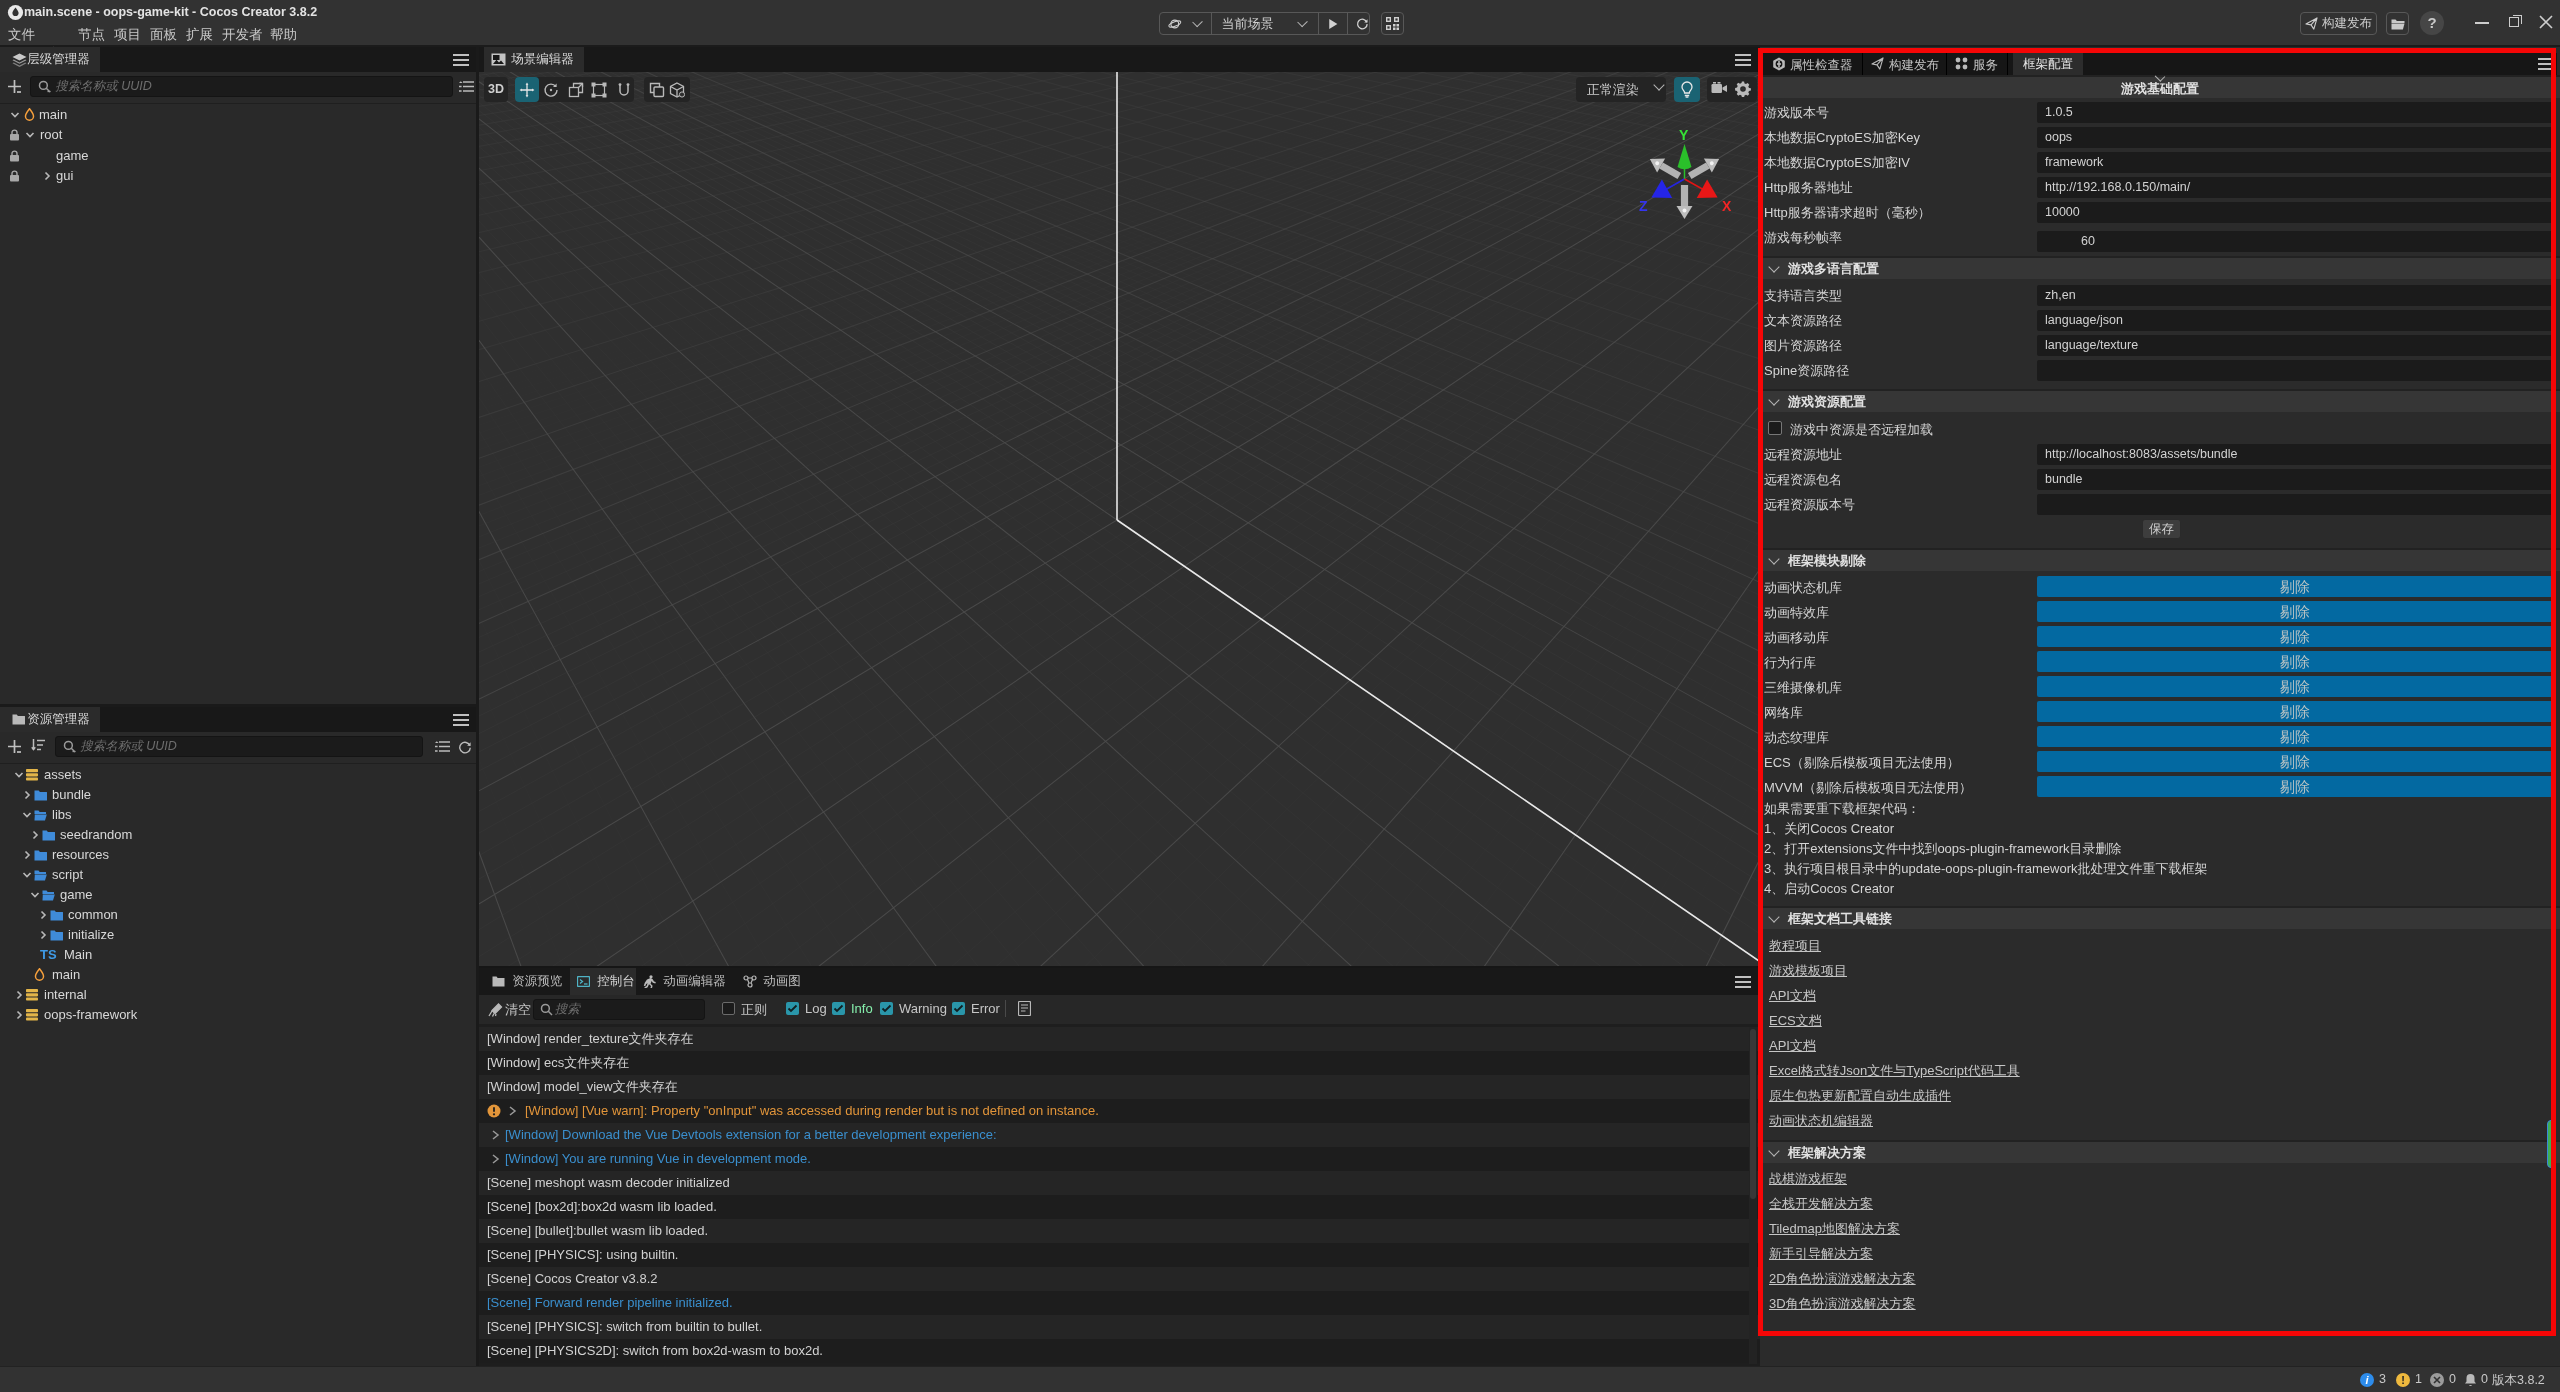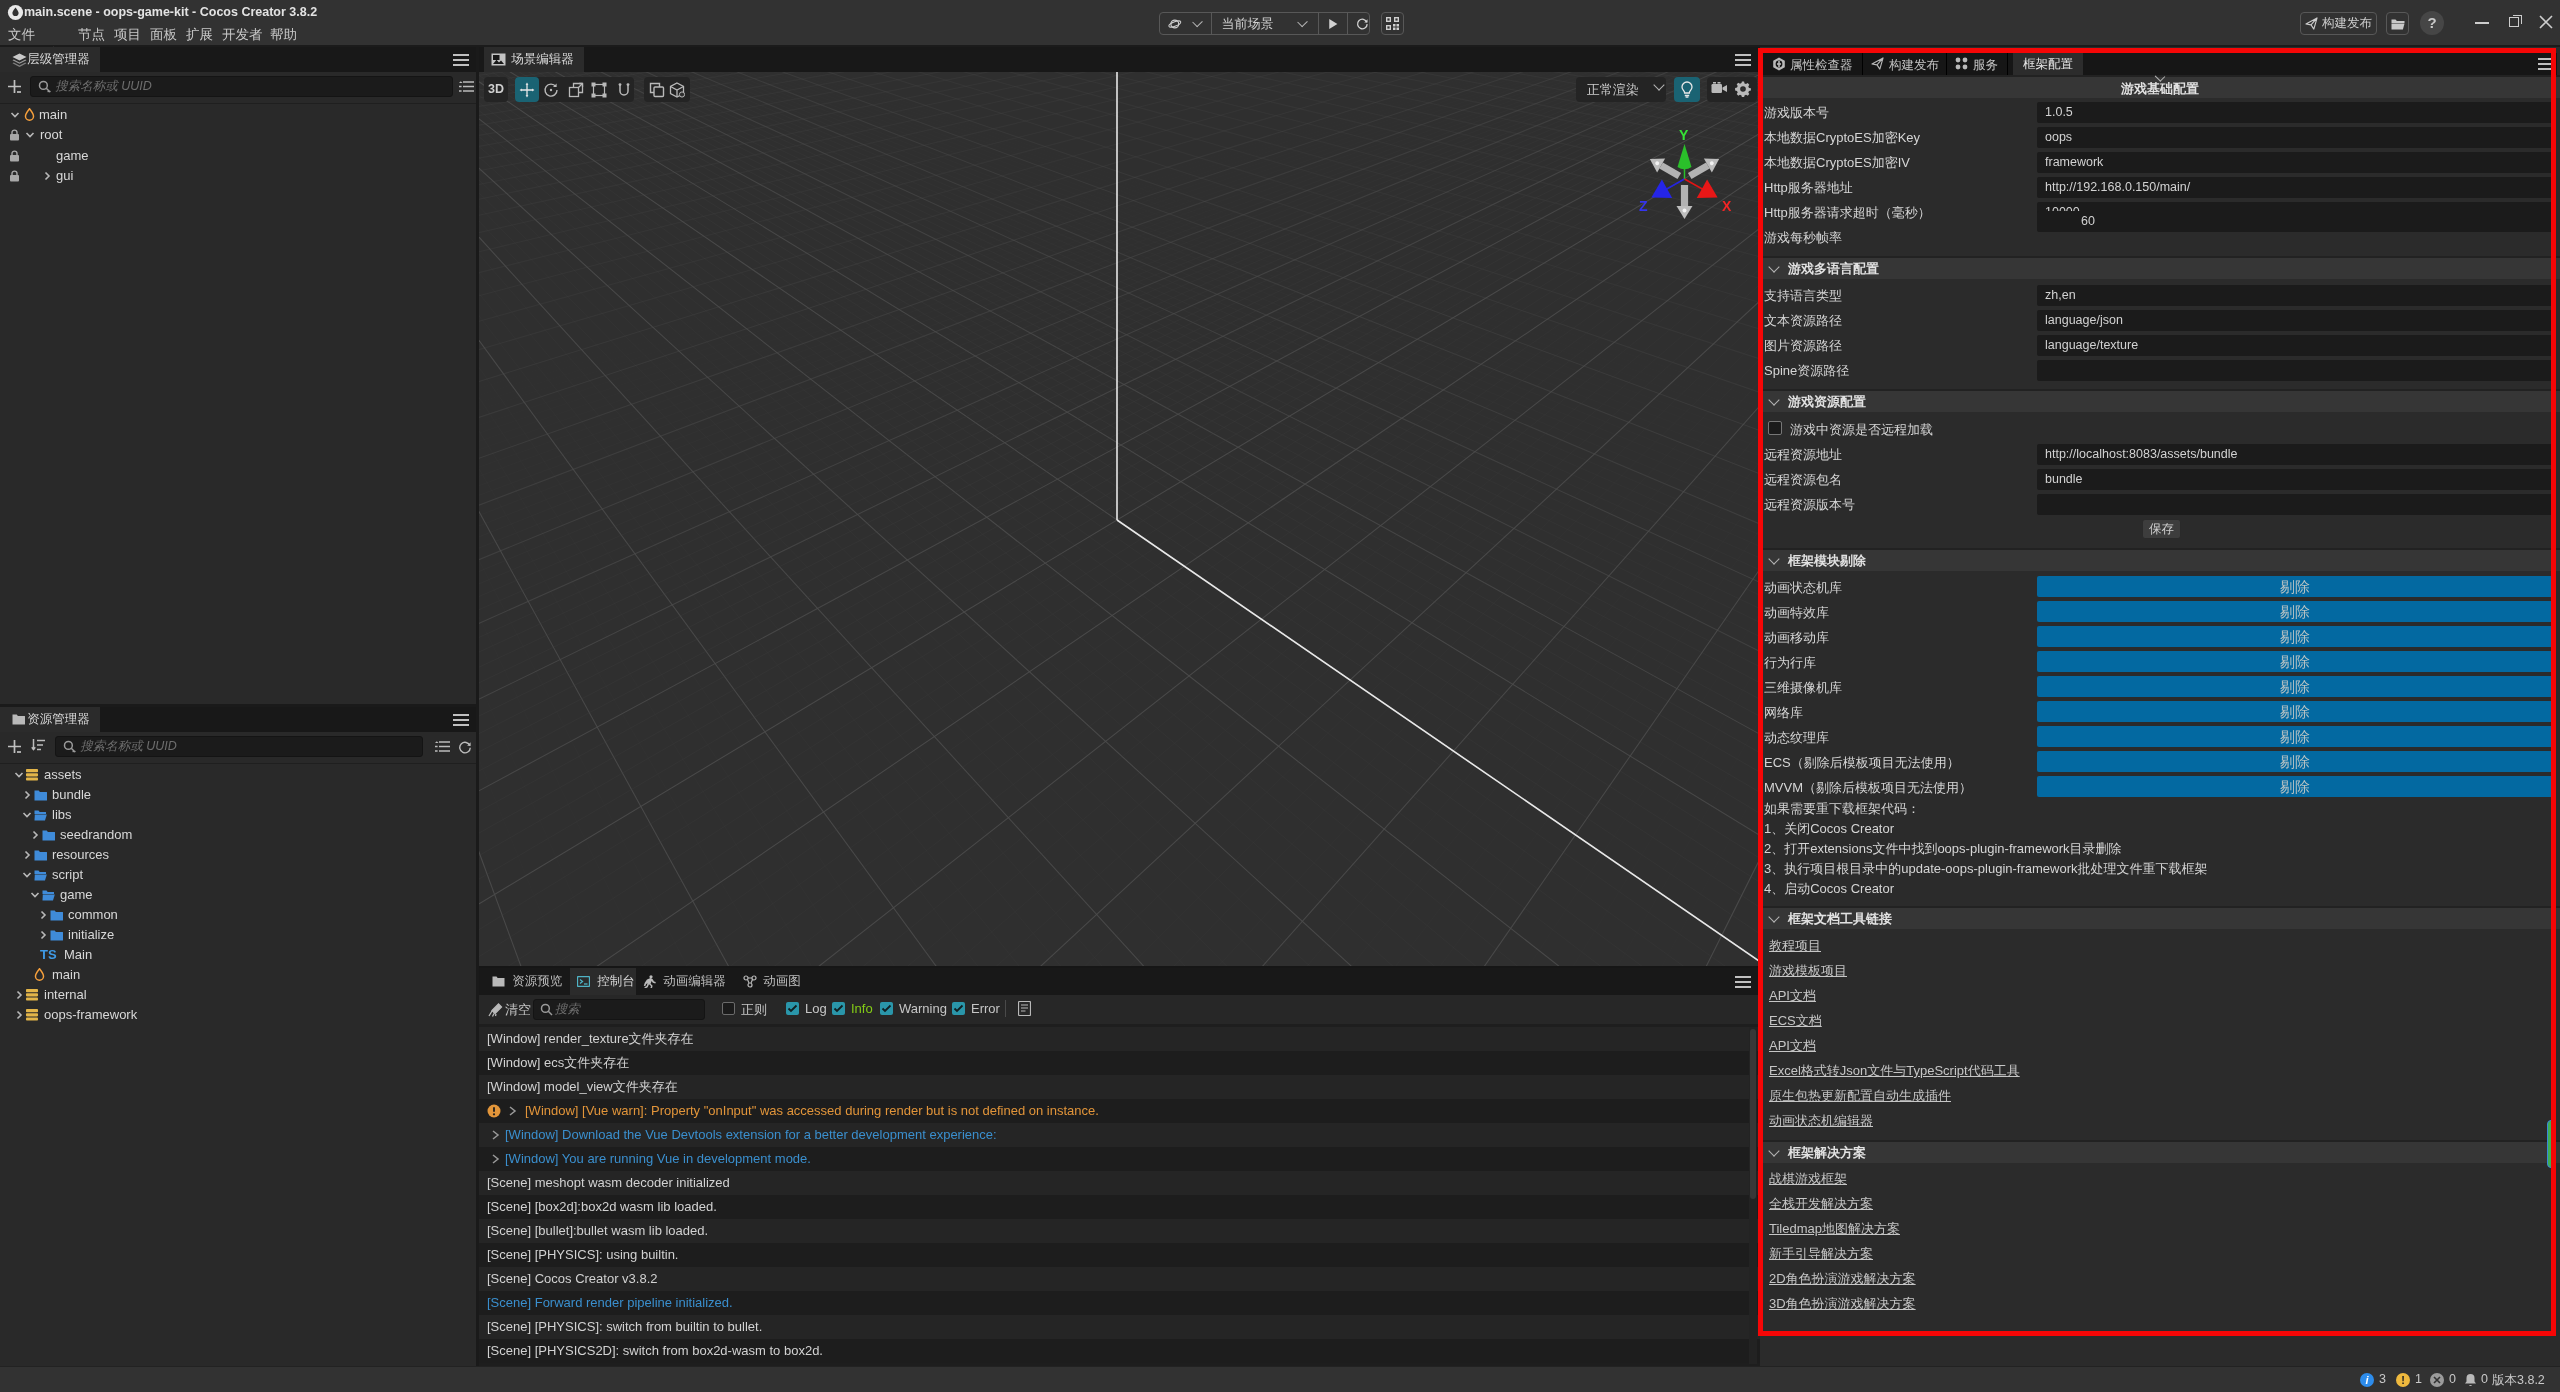--- a/index.html
+++ b/index.html
@@ -633,21 +633,21 @@
 <div class="abs" style="left:263px;top:6px;color:#c6c6c6;font-size:13px;">正则</div>
 <div class="abs" style="left:308px;top:7px;width:13px;height:13px;background:#2a96aa;border-radius:2px;"></div>
         <svg class="abs" style="left:309px;top:9px" width="11" height="9" viewBox="0 0 11 9">
           <path d="M1.5 4.5 4 7 9.5 1.5" fill="none" stroke="#101f22" stroke-width="1.8"></path>
         </svg>
         <div class="abs" style="left:327px;top:6px;color:#c6c6c6;font-size:13px;">Log</div>
 <div class="abs" style="left:354px;top:7px;width:13px;height:13px;background:#2a96aa;border-radius:2px;"></div>
         <svg class="abs" style="left:355px;top:9px" width="11" height="9" viewBox="0 0 11 9">
           <path d="M1.5 4.5 4 7 9.5 1.5" fill="none" stroke="#101f22" stroke-width="1.8"></path>
         </svg>
-        <div class="abs" style="left:373px;top:6px;color:#84cc16;font-size:13px;">Info</div>
+        <div class="abs" style="left:373px;top:6px;color:#86efac;font-size:13px;">Info</div>
 <div class="abs" style="left:402px;top:7px;width:13px;height:13px;background:#2a96aa;border-radius:2px;"></div>
         <svg class="abs" style="left:403px;top:9px" width="11" height="9" viewBox="0 0 11 9">
           <path d="M1.5 4.5 4 7 9.5 1.5" fill="none" stroke="#101f22" stroke-width="1.8"></path>
         </svg>
         <div class="abs" style="left:421px;top:6px;color:#c6c6c6;font-size:13px;">Warning</div>
 <div class="abs" style="left:474px;top:7px;width:13px;height:13px;background:#2a96aa;border-radius:2px;"></div>
         <svg class="abs" style="left:475px;top:9px" width="11" height="9" viewBox="0 0 11 9">
           <path d="M1.5 4.5 4 7 9.5 1.5" fill="none" stroke="#101f22" stroke-width="1.8"></path>
         </svg>
         <div class="abs" style="left:493px;top:6px;color:#c6c6c6;font-size:13px;">Error</div>
@@ -752,21 +752,21 @@
 <div class="inp" style="top:55px;">1.0.5</div>
 <div class="abs lbl" style="left:4px;top:82px;">本地数据CryptoES加密Key</div>
 <div class="inp" style="top:80px;">oops</div>
 <div class="abs lbl" style="left:4px;top:107px;">本地数据CryptoES加密IV</div>
 <div class="inp" style="top:105px;">framework</div>
 <div class="abs lbl" style="left:4px;top:132px;">Http服务器地址</div>
 <div class="inp" style="top:130px;">http://192.168.0.150/main/</div>
 <div class="abs lbl" style="left:4px;top:157px;">Http服务器请求超时（毫秒）</div>
 <div class="inp" style="top:155px;">10000</div>
 <div class="abs lbl" style="left:4px;top:182px;">游戏每秒帧率</div>
-<div class="inp" style="top:164px;padding-left:44px;">60</div>
+<div class="inp" style="top:184px;padding-left:44px;">60</div>
 <div class="sech" style="top:209px;">
         <span class="chev"></span>
         <span>游戏多语言配置</span>
       </div>
 <div class="abs lbl" style="left:4px;top:240px;">支持语言类型</div>
 <div class="inp" style="top:238px;">zh,en</div>
 <div class="abs lbl" style="left:4px;top:265px;">文本资源路径</div>
 <div class="inp" style="top:263px;">language/json</div>
 <div class="abs lbl" style="left:4px;top:290px;">图片资源路径</div>
 <div class="inp" style="top:288px;">language/texture</div>

